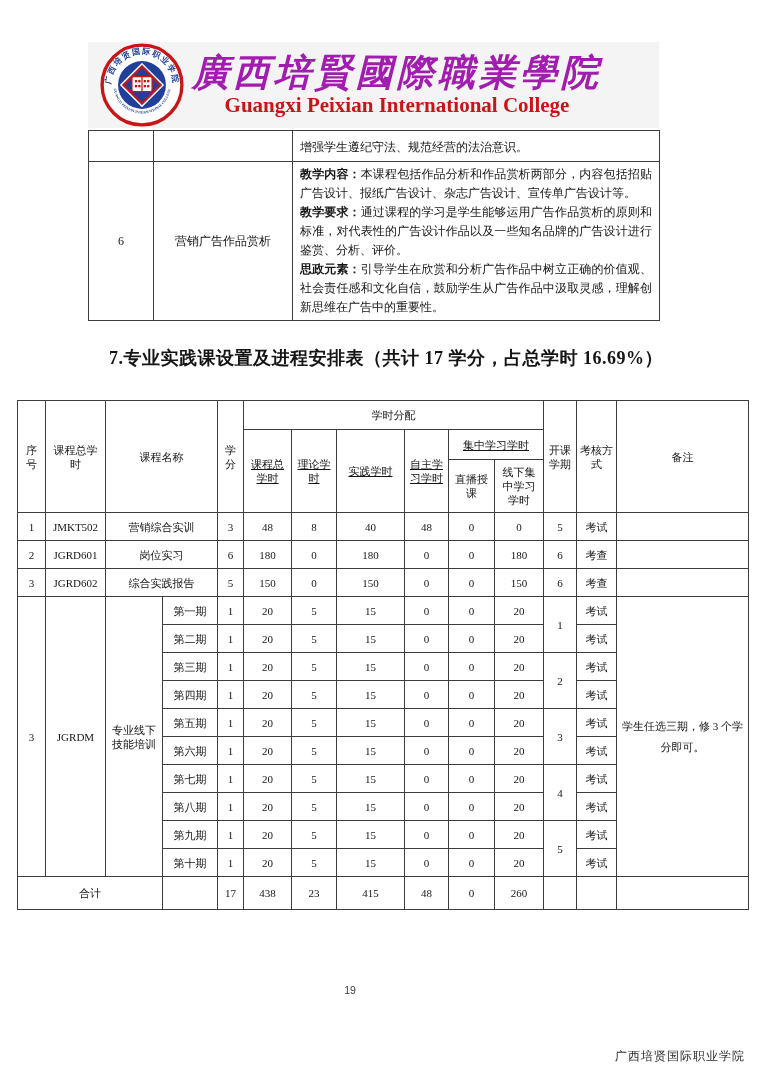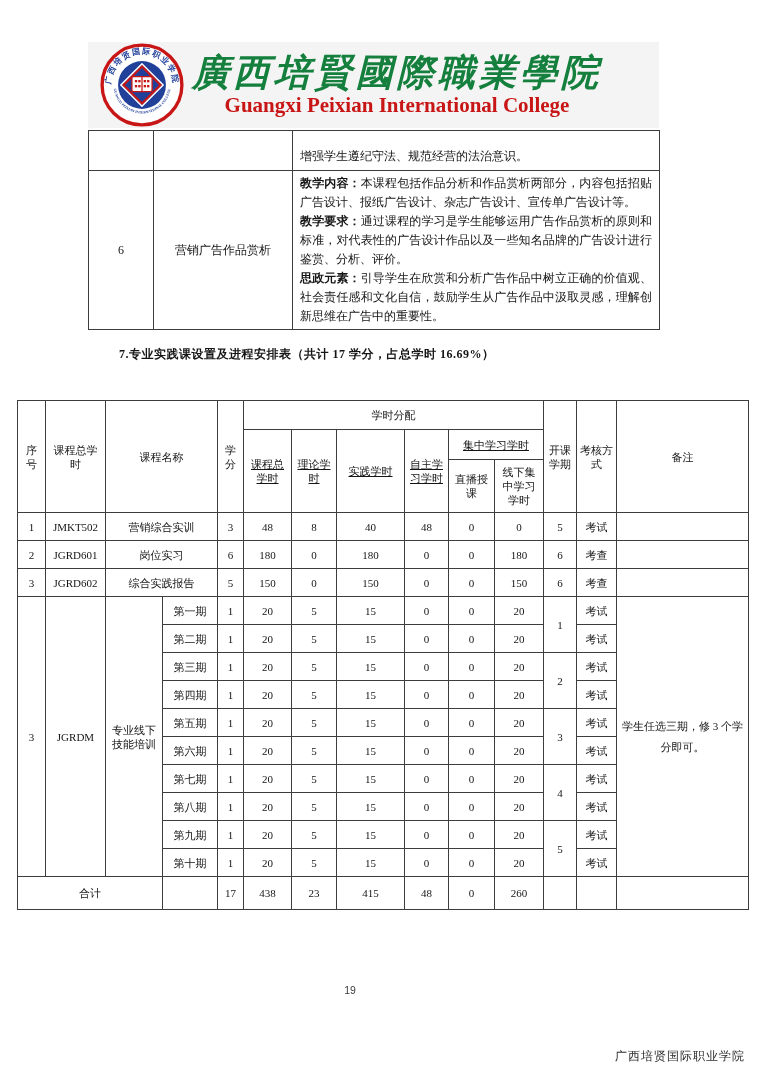--- a/index.html
+++ b/index.html
@@ -9,41 +9,41 @@
     overflow:hidden; margin:0 auto;
   }
   
   .letterhead{
     position:absolute; left:88px; top:42px; width:571px; height:86px;
     background:#f4f4f4; display:flex; align-items:center;
   }
   .emblem{ width:84px; height:84px; margin-left:12px; flex:0 0 auto; }
   .lh-text{ margin-left:8px; display:flex; flex-direction:column; align-items:center; }
   .lh-cn{
-    font-size:37px; font-weight:bold; color:#15803d; letter-spacing:4px;
+    font-size:37px; font-weight:bold; color:#a21caf; letter-spacing:4px;
     line-height:40px; white-space:nowrap; font-style:italic;
   }
   .lh-en{
     font-size:21px; font-weight:bold; color:#c81616; line-height:24px;
     white-space:nowrap; letter-spacing:0px;
   }
   
   table{ border-collapse:collapse; table-layout:fixed; }
   td{ border:1px solid #3d3d3d; text-align:center; vertical-align:middle; padding:0 2px; overflow:hidden; }
   
   .frag{ position:absolute; left:88px; top:130px; width:571px; font-size:12px; }
   .frag td.desc{ text-align:left; padding:3px 7px 3px 7px; line-height:19px; text-align:justify; }
   .frag tr.partial td{ height:27px; border-top:1px solid #3d3d3d; }
-  .frag tr.partial td.desc{ padding-top:12px; padding-bottom:0; }
+  .frag tr.partial td.desc{ padding-top:3px; padding-bottom:0; }
   .frag tr.mainrow td{ height:151px;margin-top:16px; }
   .frag p{ margin:0; }
   .frag b{ font-weight:bold; }
   
   .sec-title{
-    position:absolute; left:119px; top:346px; font-size:12px; font-weight:bold;
+    position:absolute; left:109px; top:346px; font-size:18px; font-weight:bold;
     white-space:nowrap; letter-spacing:0.5px;
   }
   
   .main{ position:absolute; left:17px; top:400px; width:731px; font-size:11px; line-height:14px; }
   .main td{ padding:1px 3px; }
   .main tr.hA td{ height:26px;margin-top:39px; }
   .main tr.hB td{ height:27px;text-decoration:underline; }
   .main tr.hC td{ height:50px; }
   .main tr.dr td{ height:25px; }
   .main tr.tr-total td{ height:30px; }

